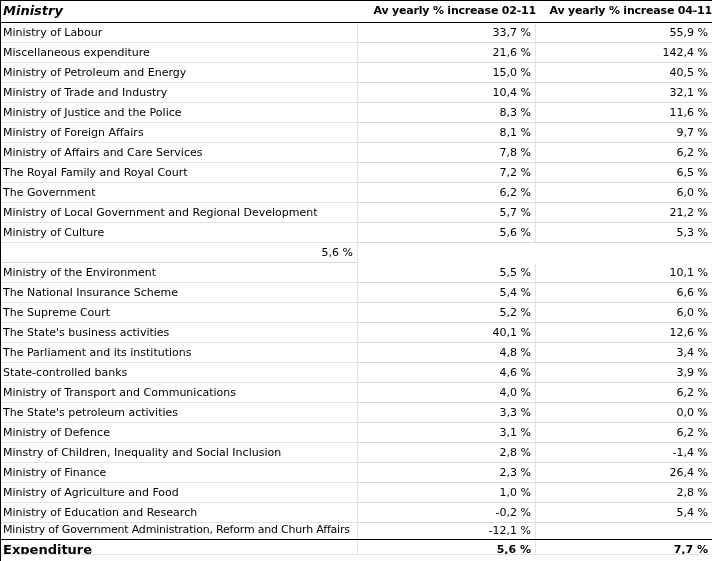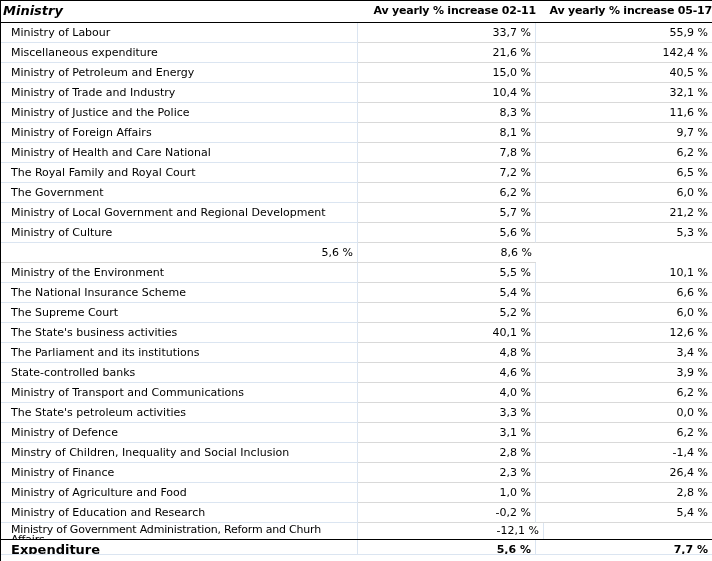--- a/index.html
+++ b/index.html
@@ -52,37 +52,36 @@
   }
   .h-val {
     text-align: right;
     padding-left: 4px;
     font-size: 11px;
     letter-spacing: -0.2px;
   }
   
   .data-row { height: 20px; }
   .c-ministry {
-    padding-left: 10px;
+    padding-left: 2px;
     border-right: 1px solid var(--blue, #dbe5f1);
     border-bottom: 1px solid var(--blue, #dbe5f1);
   }
   .c-val {
     text-align: right;
     padding-right: 4px;
     border-bottom: 1px solid var(--gray, #d9d9d9);
   }
   .c-mid {
     border-right: 1px solid var(--blue, #dbe5f1);
   }
   
   .row.clipped {
     height: 16px;
     overflow: hidden;
-    gap: 8px;
   }
   .row.clipped .c-ministry,
   .row.clipped .c-val {
     border-bottom: none;
   }
   .row.clipped .c-val { line-height: 15px; }
   .clip-inner {
     white-space: normal;
     line-height: 10px;
     padding-top: 2px;
@@ -103,21 +102,21 @@
   }
   .t-label { font-size: 13px; }
 </style>
 </head>
 <body>
 
 <div class="table">
   <div class="row header-row">
     <div class="cell h-ministry">Ministry</div>
     <div class="cell h-val">Av yearly % increase 02-11</div>
-    <div class="cell h-val">Av yearly % increase 05-17</div>
+    <div class="cell h-val">Av yearly % increase 04-11</div>
   </div>
 
   <div id="rows">
       <div class="row data-row">
         <div class="cell c-ministry">Ministry of Labour</div>
         <div class="cell c-val c-mid">33,7 %</div>
         <div class="cell c-val">55,9 %</div>
       </div>
       <div class="row data-row">
         <div class="cell c-ministry">Miscellaneous expenditure</div>
@@ -138,21 +137,21 @@
         <div class="cell c-ministry">Ministry of Justice and the Police</div>
         <div class="cell c-val c-mid">8,3 %</div>
         <div class="cell c-val">11,6 %</div>
       </div>
       <div class="row data-row">
         <div class="cell c-ministry">Ministry of Foreign Affairs</div>
         <div class="cell c-val c-mid">8,1 %</div>
         <div class="cell c-val">9,7 %</div>
       </div>
       <div class="row data-row">
-        <div class="cell c-ministry">Ministry of Health and Care National</div>
+        <div class="cell c-ministry">Ministry of Affairs and Care Services</div>
         <div class="cell c-val c-mid">7,8 %</div>
         <div class="cell c-val">6,2 %</div>
       </div>
       <div class="row data-row">
         <div class="cell c-ministry">The Royal Family and Royal Court</div>
         <div class="cell c-val c-mid">7,2 %</div>
         <div class="cell c-val">6,5 %</div>
       </div>
       <div class="row data-row">
         <div class="cell c-ministry">The Government</div>
@@ -164,21 +163,20 @@
         <div class="cell c-val c-mid">5,7 %</div>
         <div class="cell c-val">21,2 %</div>
       </div>
       <div class="row data-row">
         <div class="cell c-ministry">Ministry of Culture</div>
         <div class="cell c-val c-mid">5,6 %</div>
         <div class="cell c-val">5,3 %</div>
       </div>
       <div class="row data-row">
         <div class="cell c-val c-mid">5,6 %</div>
-        <div class="cell c-val">8,6 %</div>
       </div>
       <div class="row data-row">
         <div class="cell c-ministry">Ministry of the Environment</div>
         <div class="cell c-val c-mid">5,5 %</div>
         <div class="cell c-val">10,1 %</div>
       </div>
       <div class="row data-row">
         <div class="cell c-ministry">The National Insurance Scheme</div>
         <div class="cell c-val c-mid">5,4 %</div>
         <div class="cell c-val">6,6 %</div>

